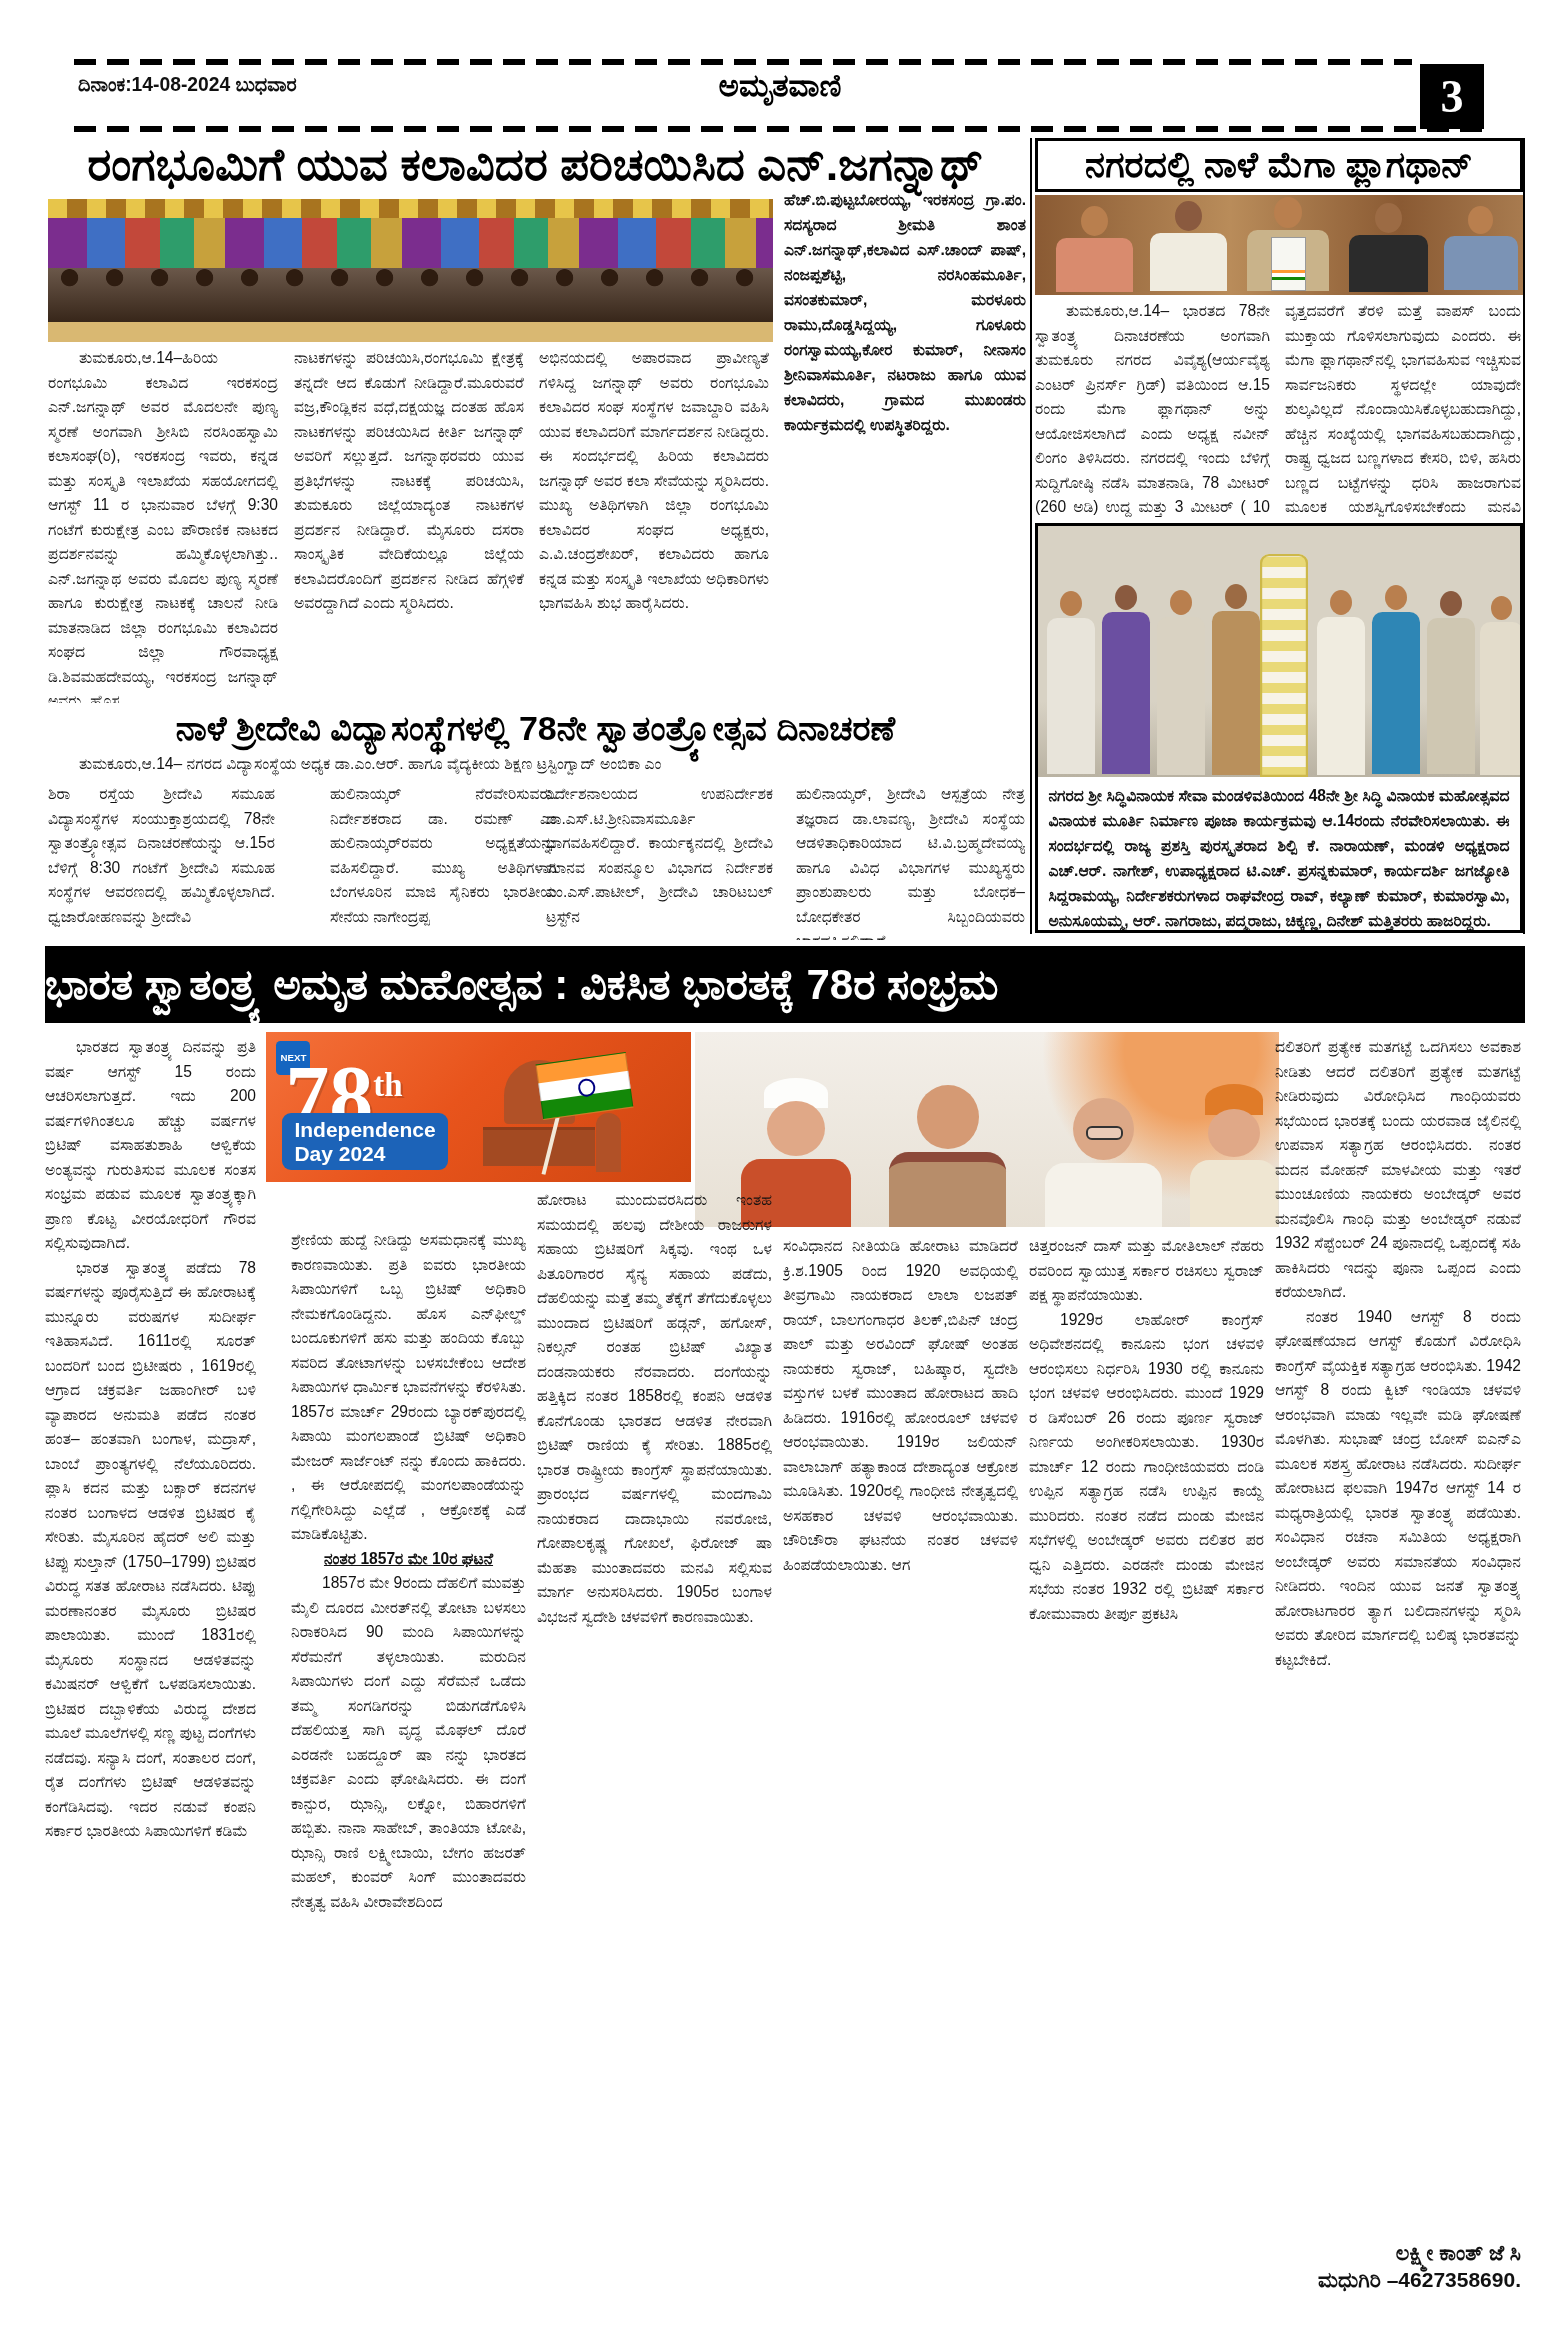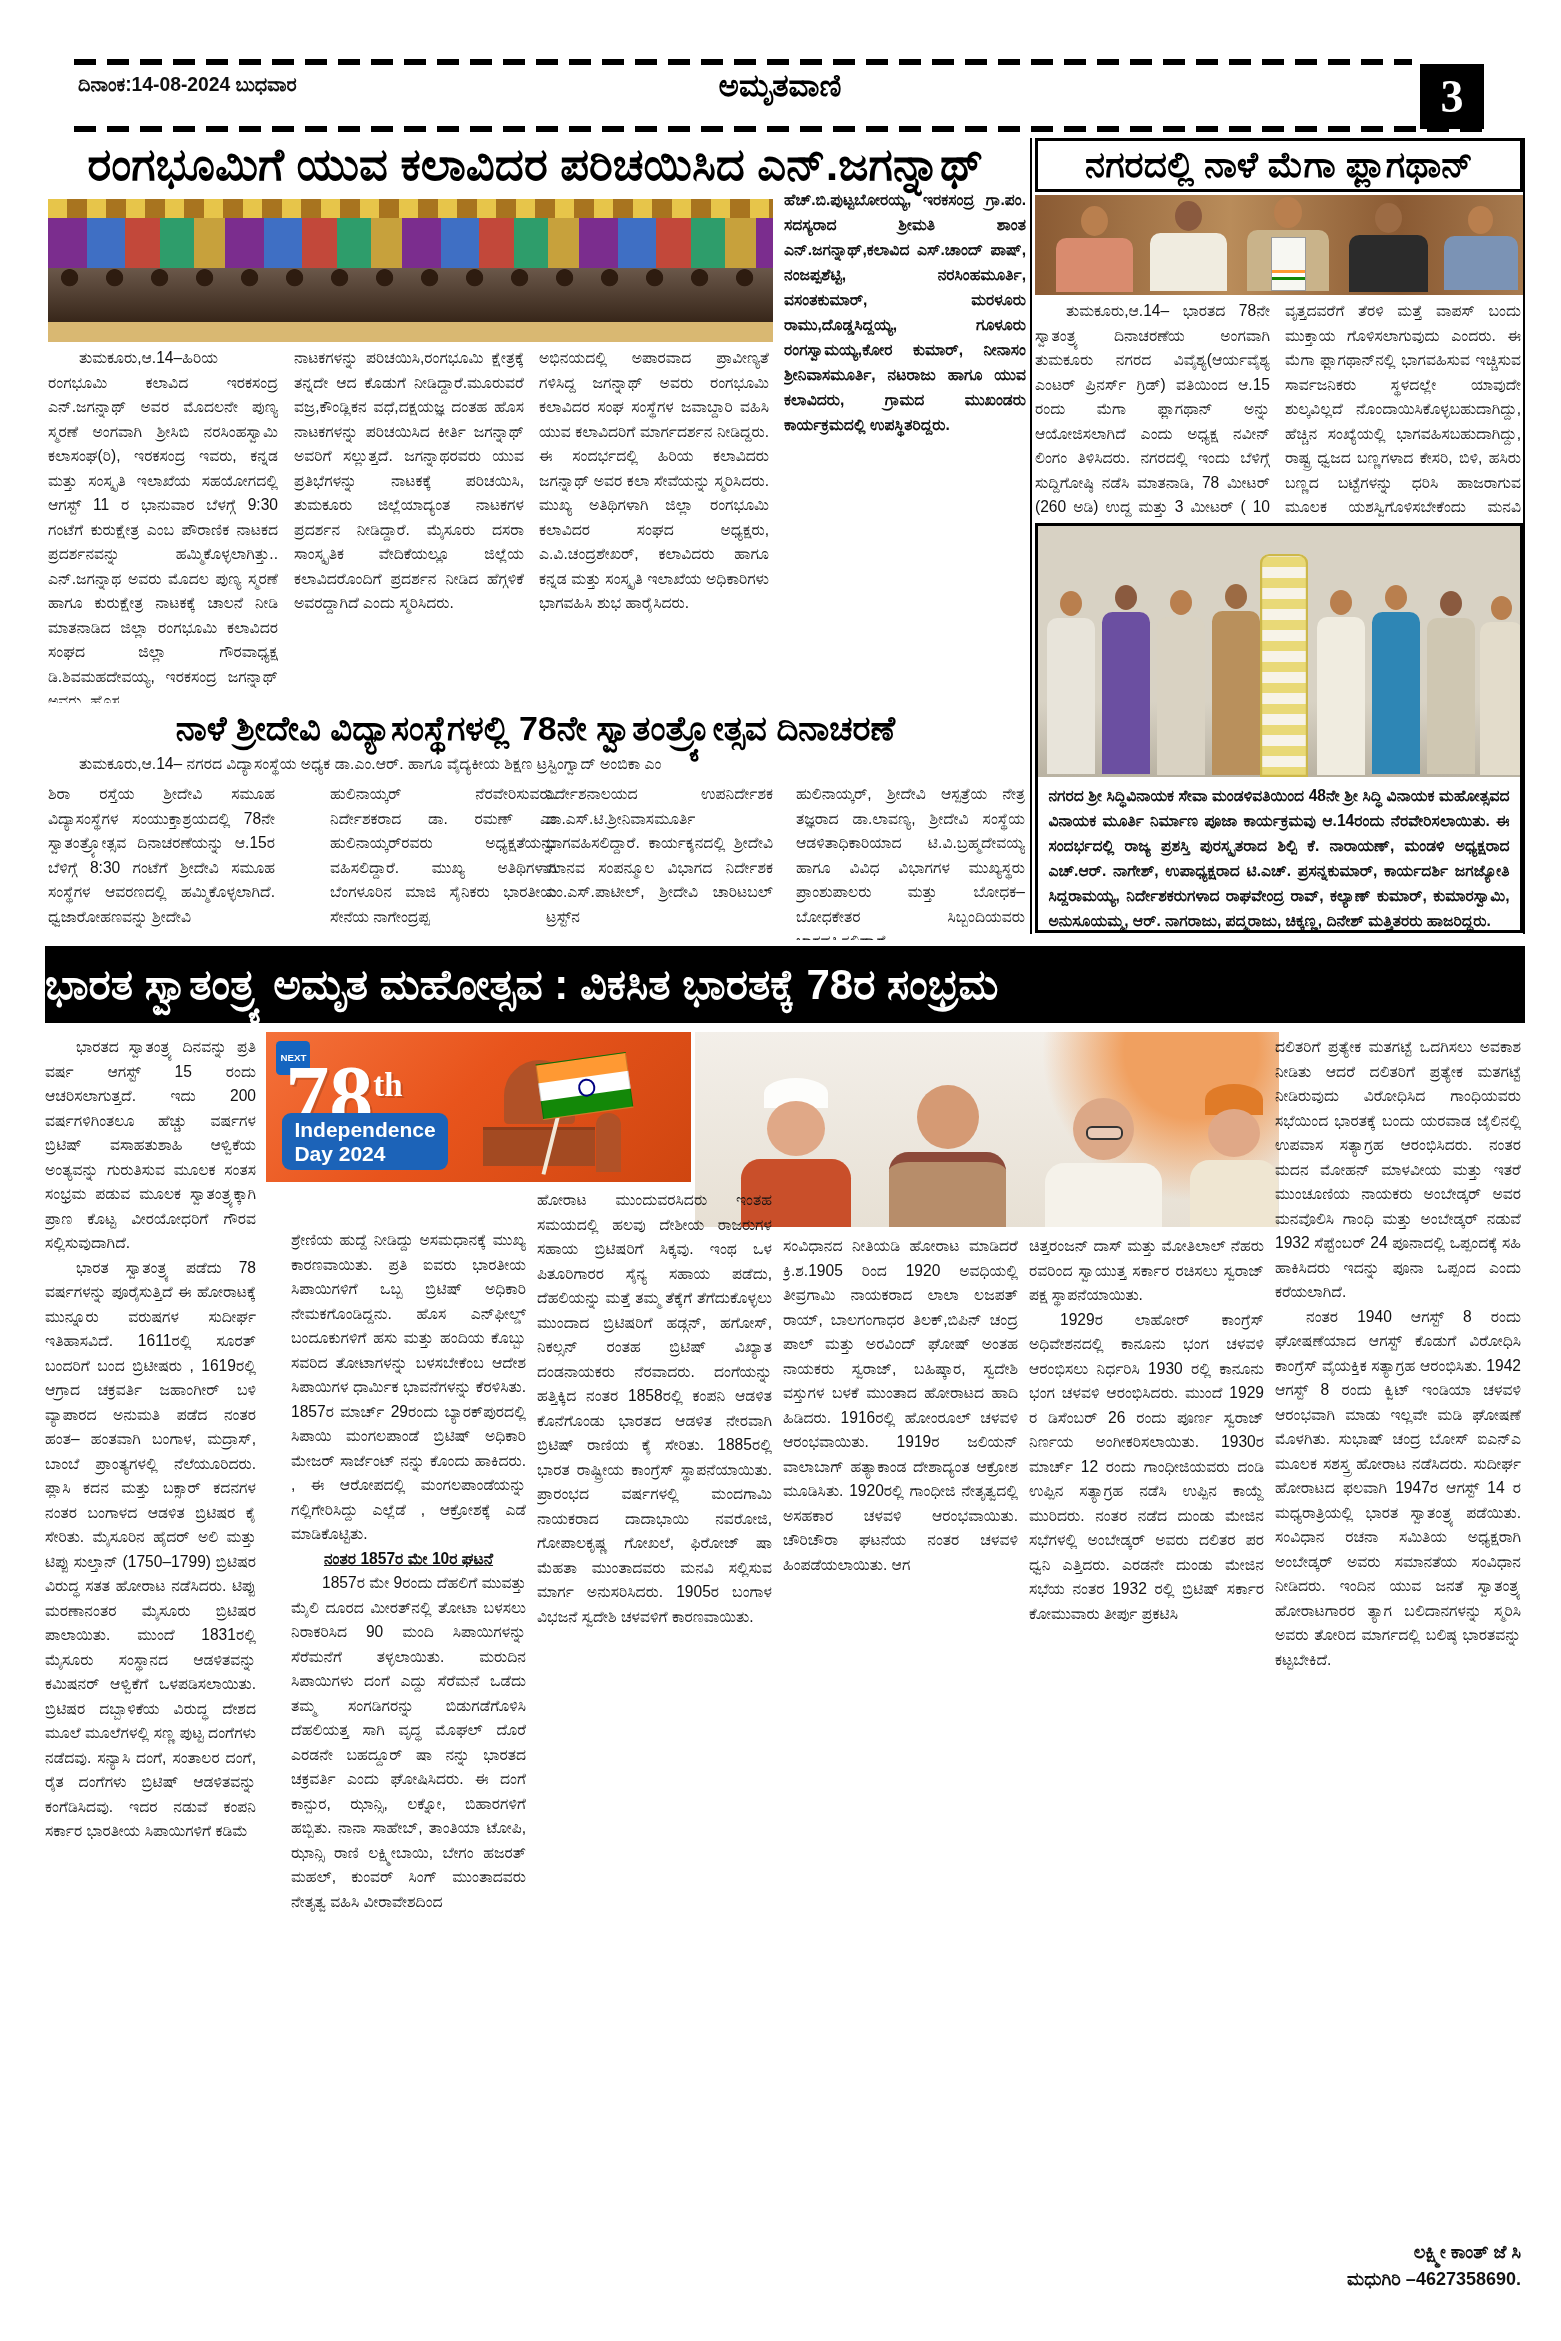--- a/index.html
+++ b/index.html
@@ -58,21 +58,21 @@
   .g2{background:radial-gradient(circle at 85% 10%,#f0a060 0 67px,rgba(0,0,0,0) 149px),
        linear-gradient(#f3efe9,#e7e0d4);}
   .bust{position:absolute;bottom:0;}
   .b-head{border-radius:50%;background:#e0a887;margin:0 auto;}
   .b-cap{background:#fdfdfb;border-radius:50% 50% 0 0;margin:0 auto;}
   .b-body{border-radius:19.3px 19.3px 0 0;margin:3px auto 0;}
   .b-glasses{position:absolute;width:33px;height:10.4px;border:2.2px solid #333;border-radius:6px;background:rgba(255,255,255,.4);}
   
   .banner{background:#000;color:#fff;font-weight:700;}
   .subhead{font-weight:700;text-decoration:underline;text-align:center;text-indent:0;}
-  .byline{font-weight:700;text-align:right;font-size:18px;line-height:27px;}
+  .byline{font-weight:700;text-align:right;font-size:21px;line-height:27px;}
 </style>
 </head>
 <body>
 
 <div id="page">
 
   <div class="abs dash" style="left:74px;top:59px;width:1338px;"></div>
   <div class="abs" style="left:78px;top:74px;width:372px;font-size:19.3px;font-weight:700;">ದಿನಾಂಕ:14-08-2024 ಬುಧವಾರ</div>
   <div class="abs headline" style="left:520px;top:68px;width:520px;font-size:31px;font-family:'Liberation Serif',serif;">ಅಮೃತವಾಣಿ</div>
   <div class="abs" style="left:1420px;top:64px;width:64px;height:65px;background:#000;color:#fff;

